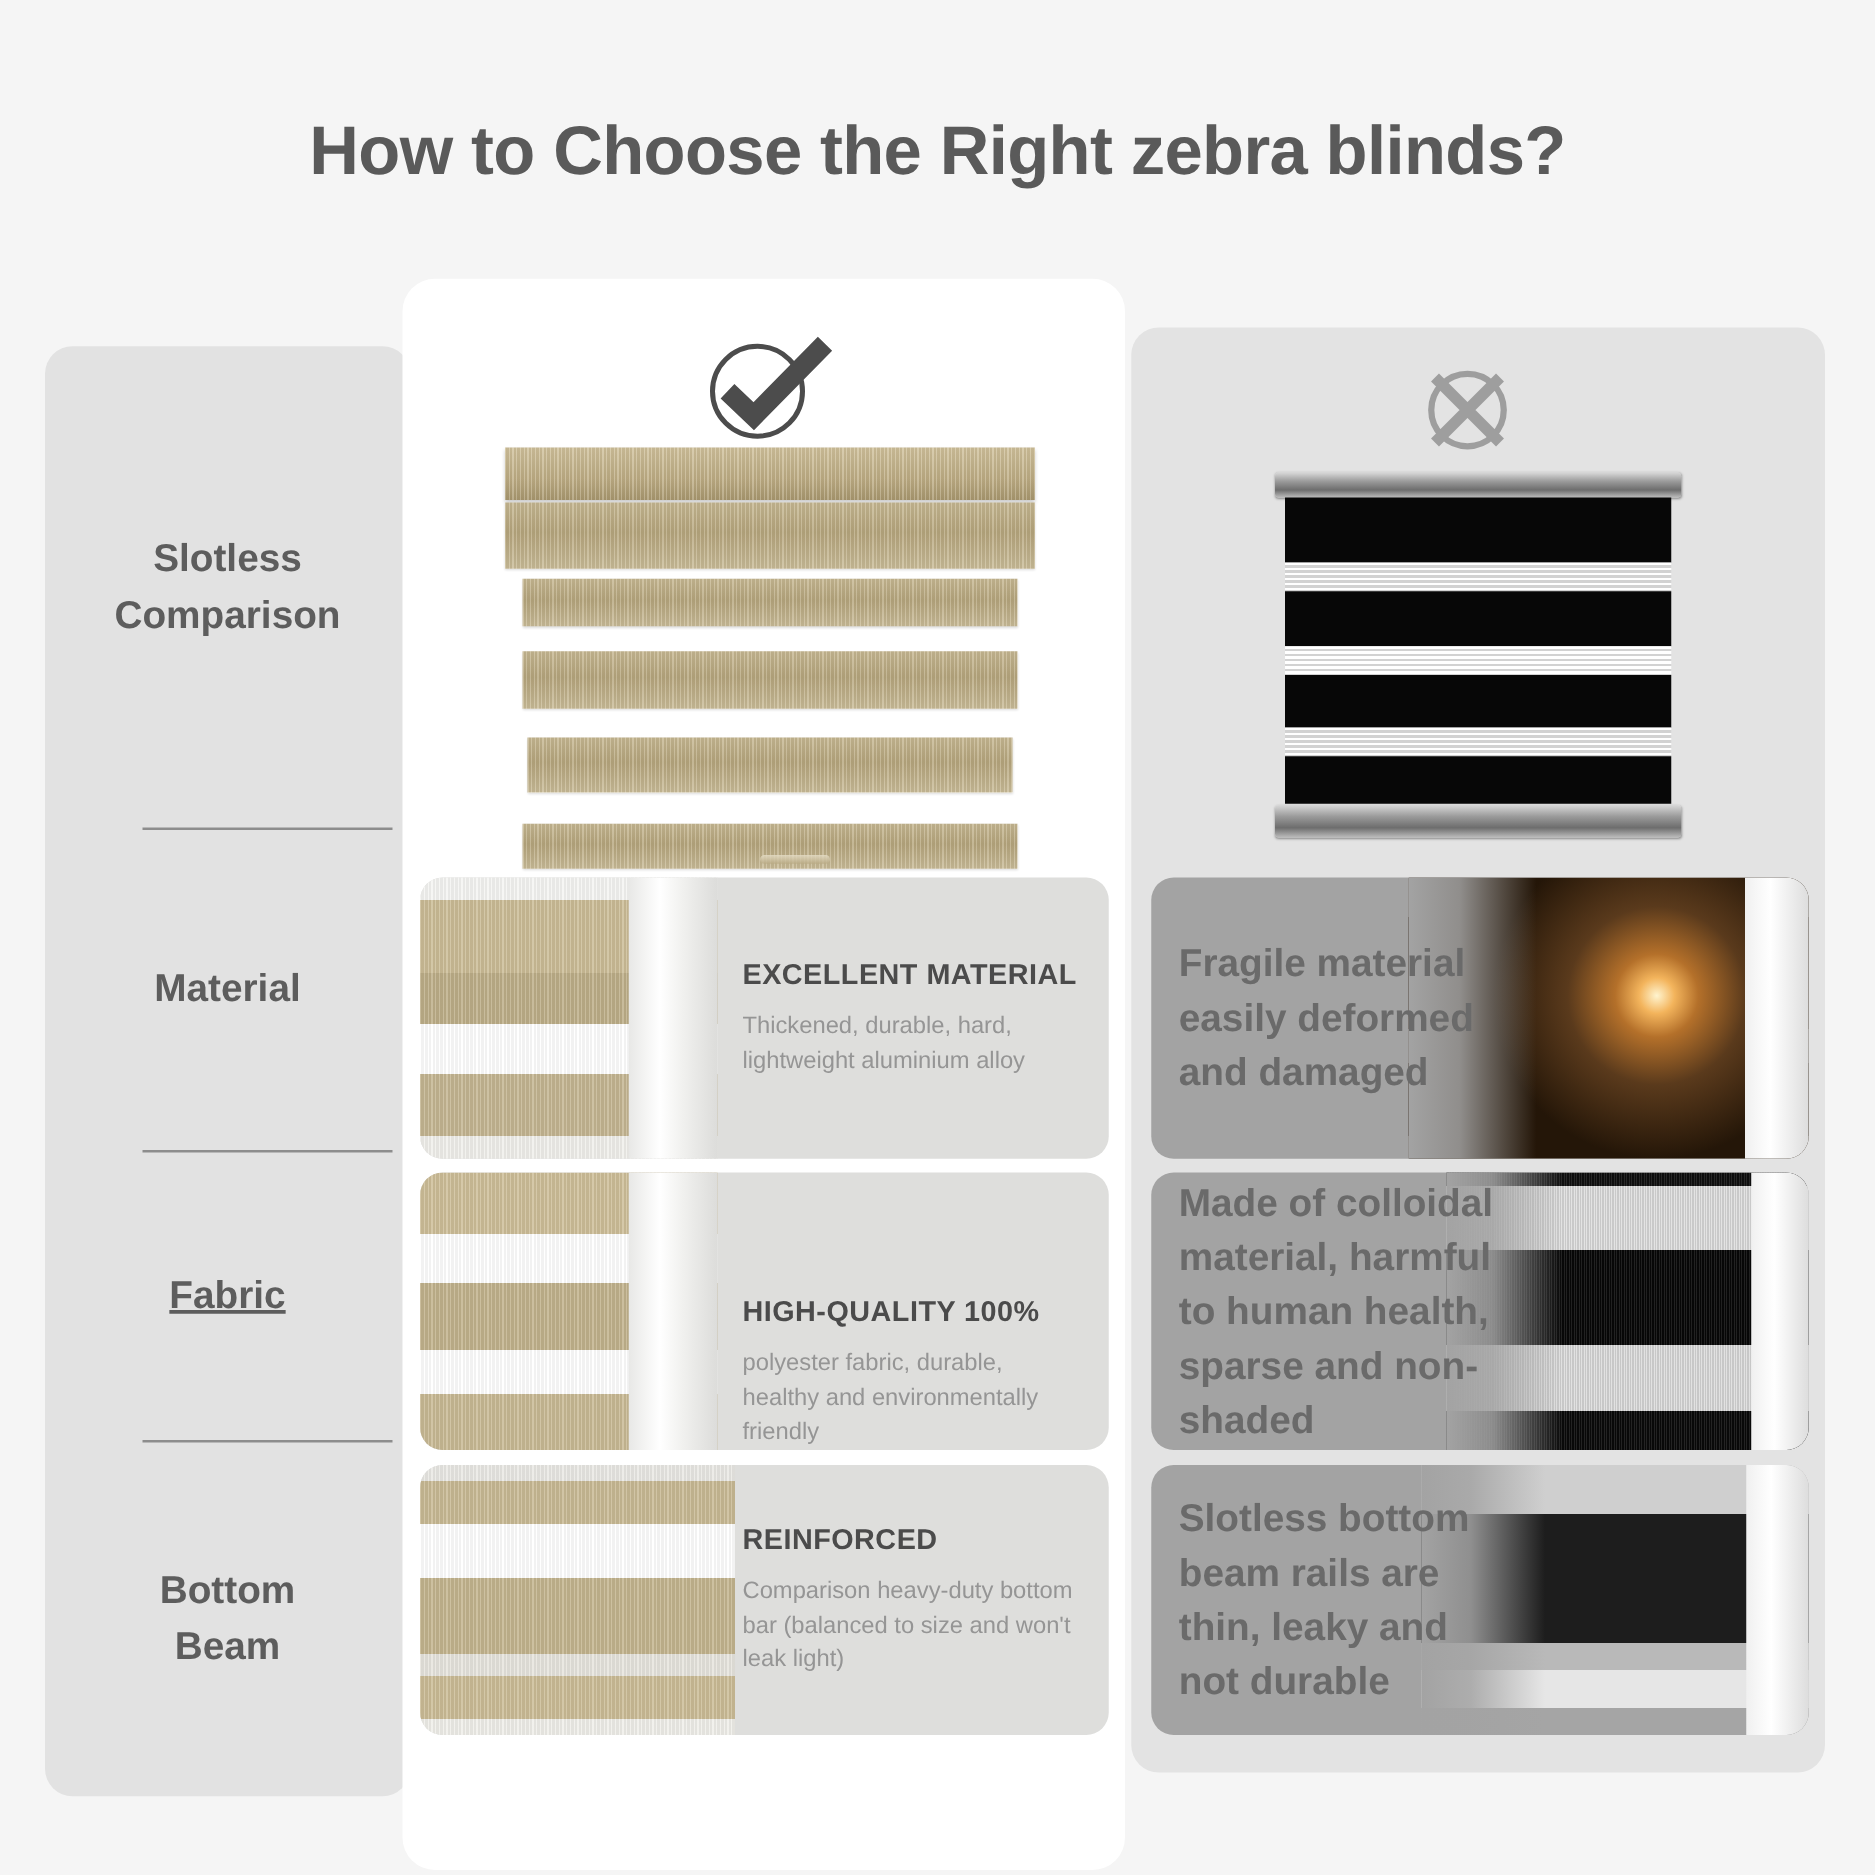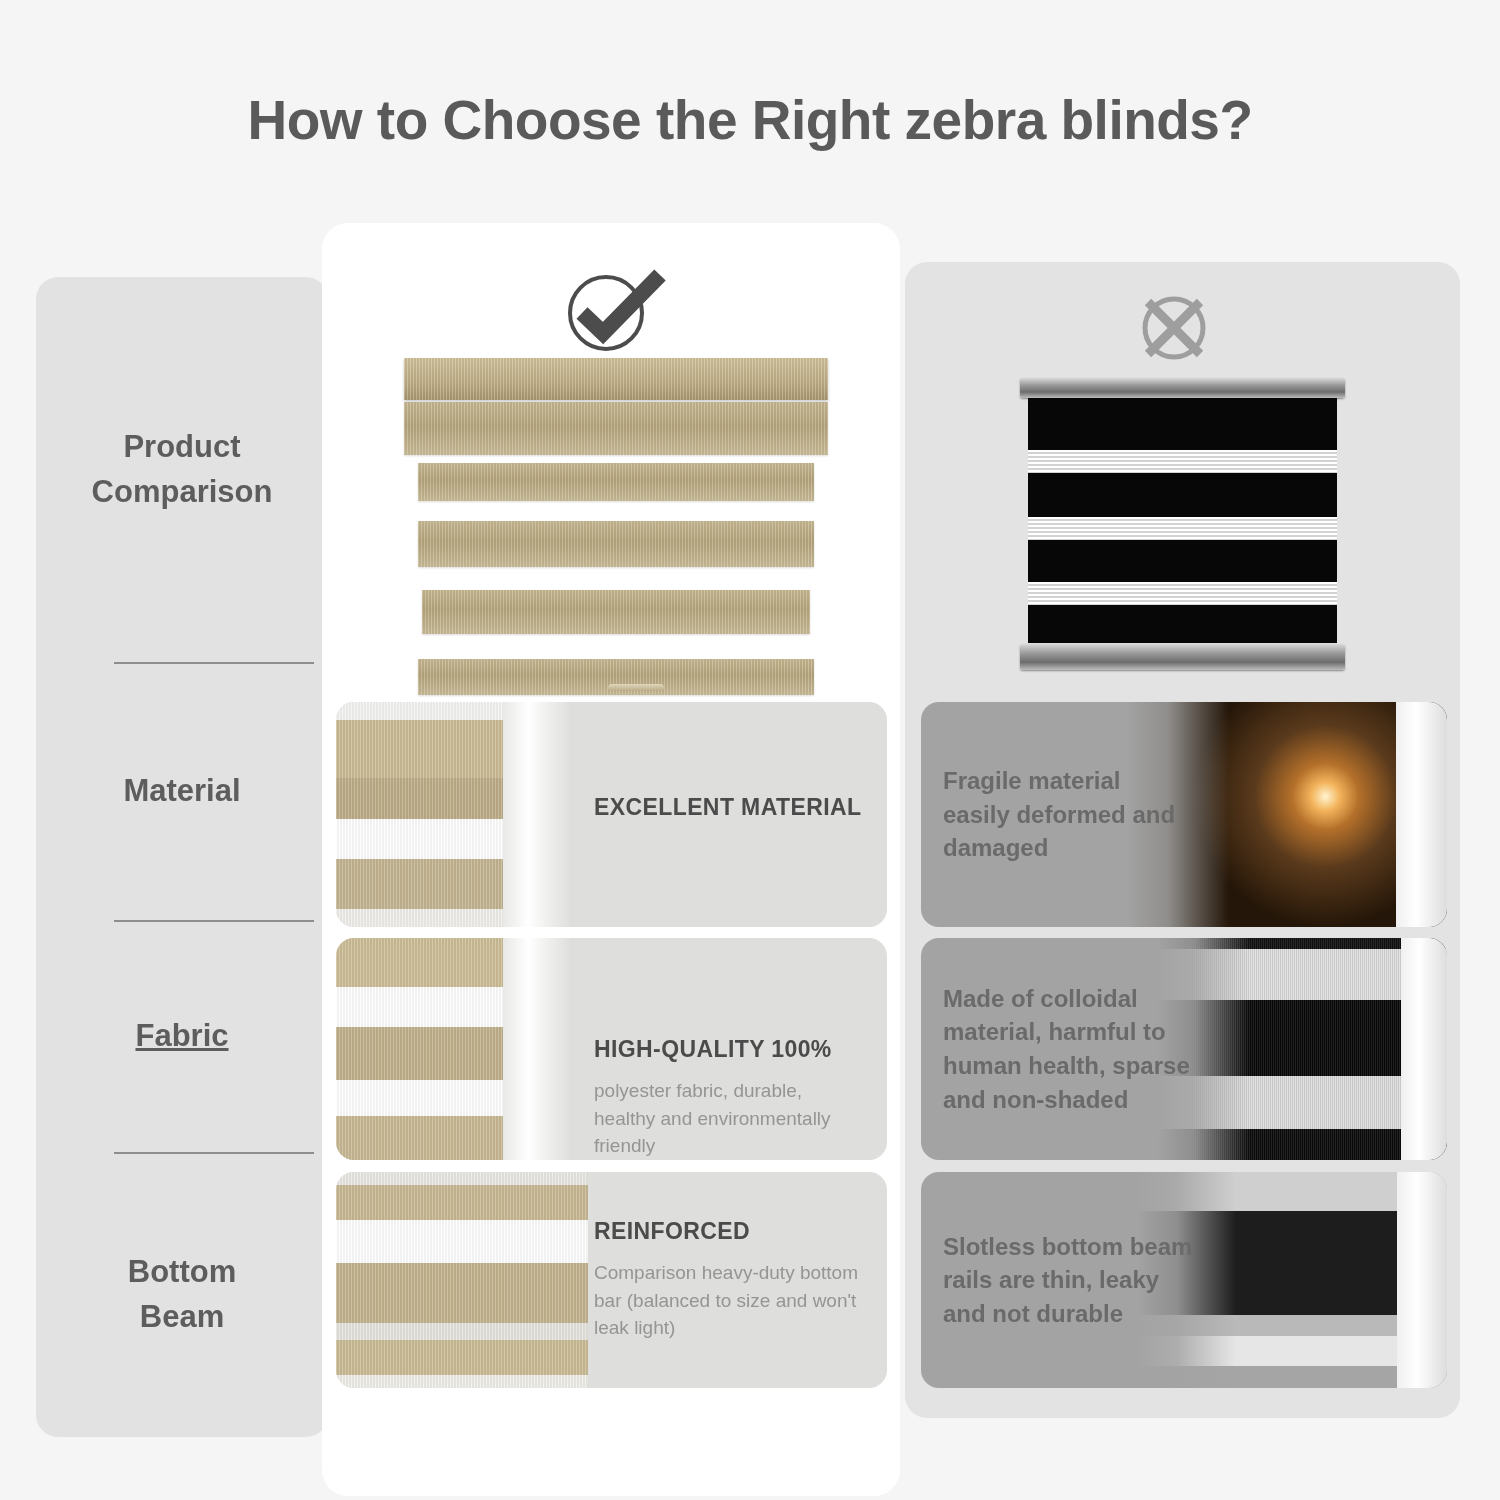--- a/index.html
+++ b/index.html
@@ -184,21 +184,21 @@
     letter-spacing: .4px;
     margin-bottom: 14px;
   }
   .panel-body {
     color: #959595;
     font-size: 19px;
     line-height: 1.45;
   }
   .bad-text {
     color: #6a6a6a;
-    font-size: 24px;
+    font-size: 31px;
     font-weight: bold;
     line-height: 1.40;
   }
 
   
   .photo-good-1 {
     background:
       linear-gradient(180deg,
         #f4f4f2 0 8%,
         #cbbc96 8% 34%,
@@ -277,21 +277,21 @@
 </style>
 </head>
 <body>
 
 <div id="page">
 
   <div class="page-title">How to Choose the Right zebra blinds?</div>
 
   <div class="sidebar">
     <div class="side-row" style="top:0px;height:385px;">
-      <span style="white-space:pre-line;">Product
+      <span style="white-space:pre-line;">Slotless
 Comparison</span>
     </div>
     <div class="side-div" style="top:385px;"></div>
 
     <div class="side-row" style="top:385px;height:258px;">
       <span style="white-space:pre-line;">Material</span>
     </div>
     <div class="side-div" style="top:643px;"></div>
 
     <div class="side-row" style="top:643px;height:232px;text-decoration:underline;">
@@ -346,20 +346,21 @@
     <div class="rail" style="top:266px;height:26px;"></div>
   </div>
 
   <div class="panel panel-good" style="left:336px;top:702px;width:551px;height:225px;">
     <div class="panel-photo photo-good-1" style="left:0;width:238px;">
       <div class="wood-grain-overlay"></div>
       <div class="frame-edge"></div>
     </div>
     <div class="panel-text" style="left:258px;right:24px;">
       <div class="panel-title">EXCELLENT MATERIAL</div>
+      <div class="panel-body">Thickened, durable, hard, lightweight aluminium alloy</div>
     </div>
   </div>
 
   <div class="panel panel-bad" style="left:921px;top:702px;width:526px;height:225px;">
     <div class="panel-photo photo-bad-1" style="right:0;width:320px;">
       <div class="bad-frame-edge"></div>
       <div class="photo-fade-left"></div>
     </div>
     <div class="panel-text" style="left:22px;width:250px;">
       <div class="bad-text">Fragile material easily deformed and damaged</div>

